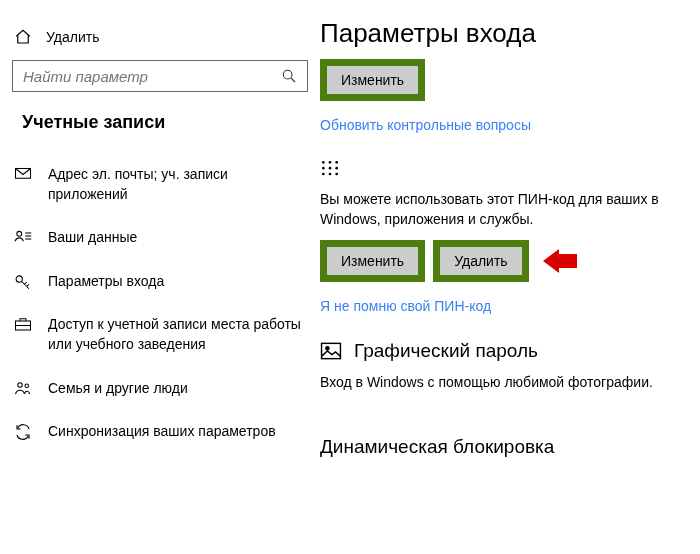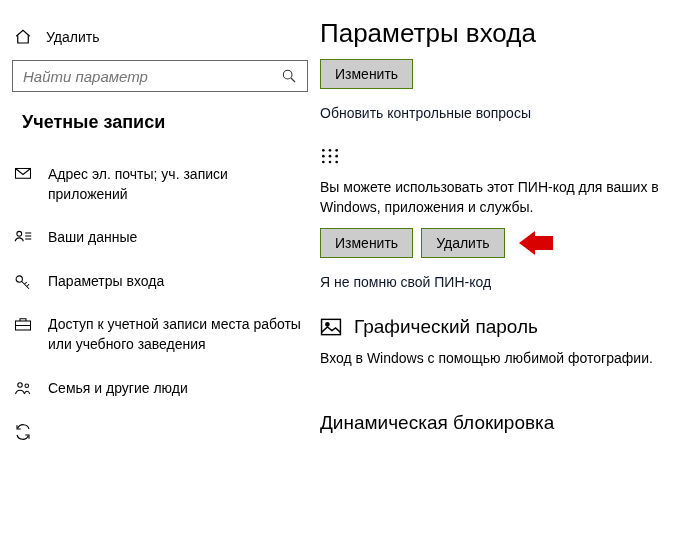--- a/index.html
+++ b/index.html
@@ -68,34 +68,34 @@
   flex: 1;
   padding: 18px 0 0 0;
 }
 .main h1 {
   font-size: 26px;
   font-weight: 500;
   margin-bottom: 6px;
 }
 .btn {
   background: #ccc;
-  border: 1px solid #4d7c0f;
+  border: 7px solid #4d7c0f;
   padding: 6px 14px;
   font-size: 14px;
   cursor: pointer;
   font-family: inherit;
 }
 .btn-row {
   display: flex;
   gap: 8px;
   align-items: center;
   margin: 10px 0;
 }
 .link {
-  color: #0f172a;
+  color: #3b82f6;
   cursor: pointer;
   margin: 16px 0 12px 0;
   display: block;
   font-size: 14px;
 }
 .subsection {
   margin-top: 26px;
 }
 .sub-header {
   display: flex;
@@ -229,20 +229,21 @@
 
   <div class="nav-item">
     <span class="icon-slot">
       <svg width="18" height="18" viewBox="0 0 24 24" fill="none" stroke="#000" stroke-width="1.5">
           <path d="M20 8 A8 8 0 0 0 5 7"></path>
           <path d="M4 16 A8 8 0 0 0 19 17"></path>
           <polyline points="4,3 4,8 9,8"></polyline>
           <polyline points="20,21 20,16 15,16"></polyline>
         </svg>
     </span>
+    <span class="nav-label">Синхронизация ваших параметров</span>
   </div>
 </div>
 
 <div class="main">
   <h1>Параметры входа</h1>
 
   <div class="btn-row">
     <button class="btn">Изменить</button>
   </div>
 

